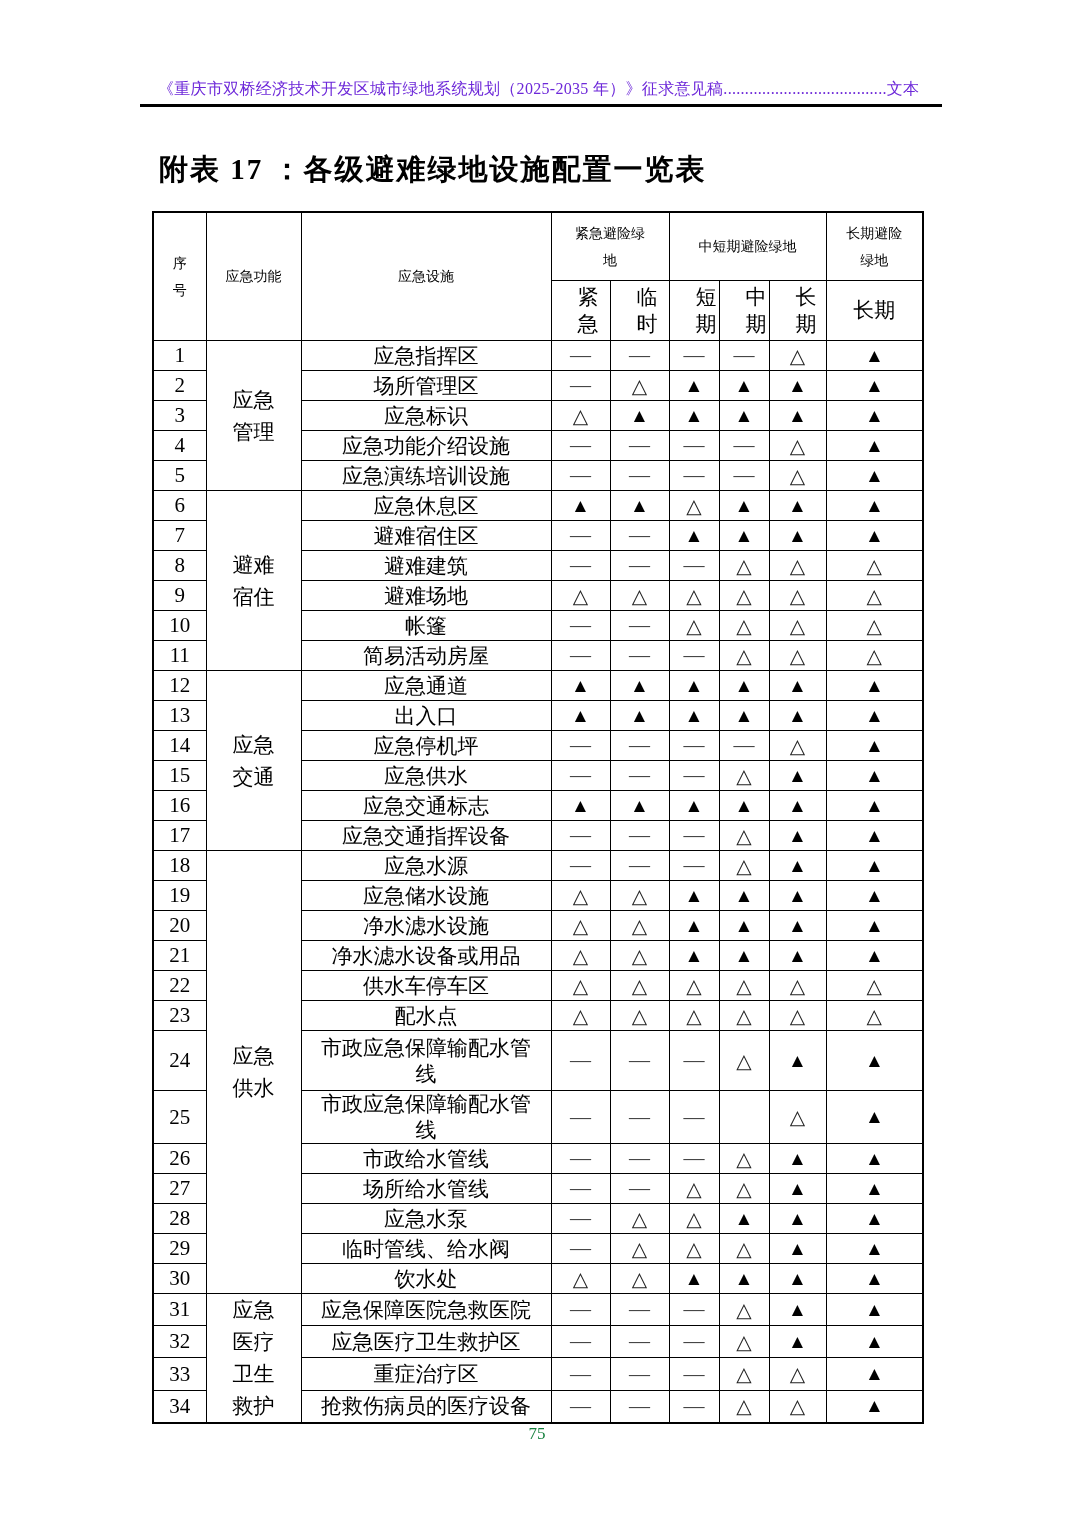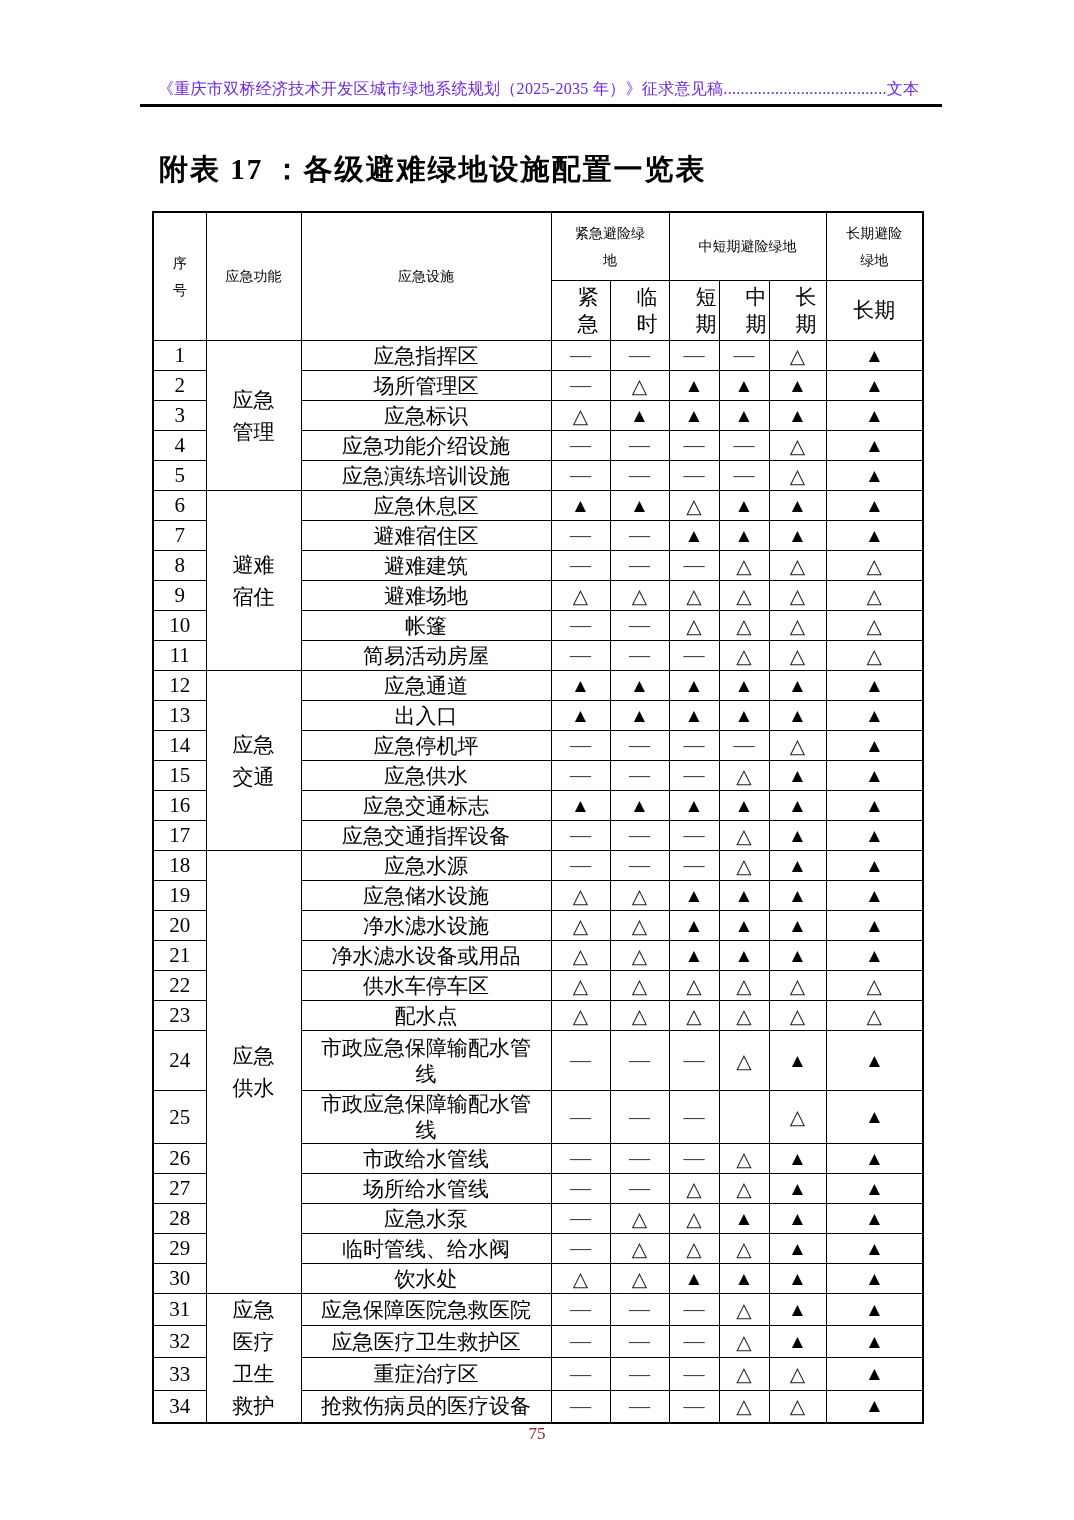--- a/index.html
+++ b/index.html
@@ -87,21 +87,21 @@
   td.td-mark.dash { font-size: 21px; color: #3a3a3a; font-weight: normal; letter-spacing: 0; }
   td.td-mark.solid { font-size: 19px; color: #000; }
   td.td-mark.open { font-size: 20px; color: #222; }
   .page-number {
     position: absolute;
     top: 1424px;
     left: 0;
     width: 100%;
     text-align: center;
     font-size: 17px;
-    color: #7f1d1d;
+    color: #15803d;
   }
 </style>
 </head>
 <body>
 
 <div class="page">
 
   <div class="running-header">《重庆市双桥经济技术开发区城市绿地系统规划（2025-2035 年）》征求意见稿......................................文本</div>
   <div class="header-rule"></div>
 

